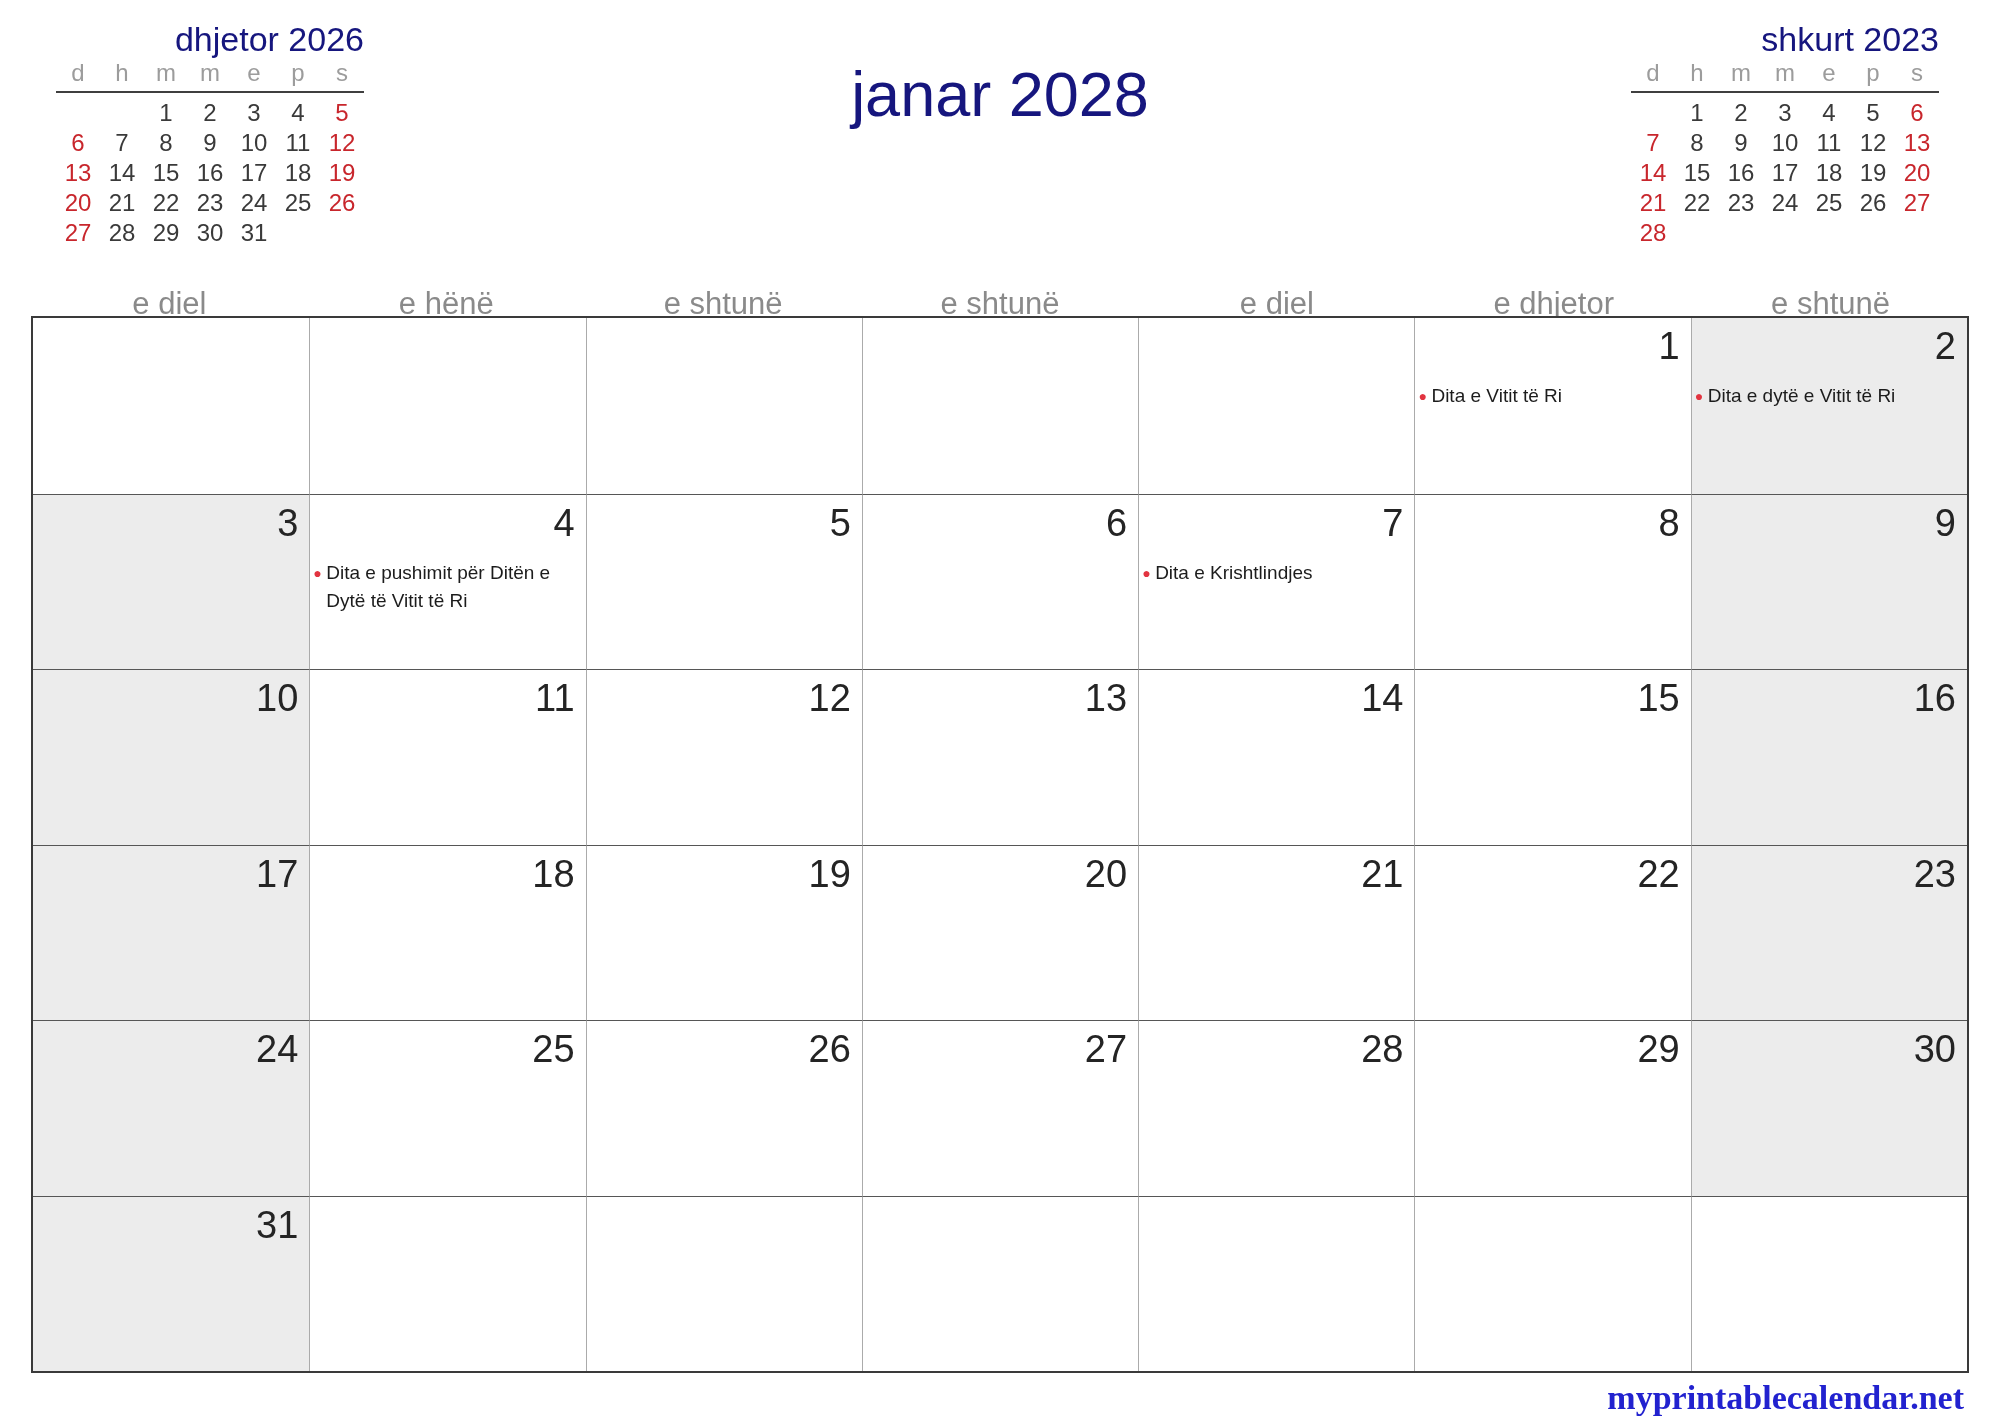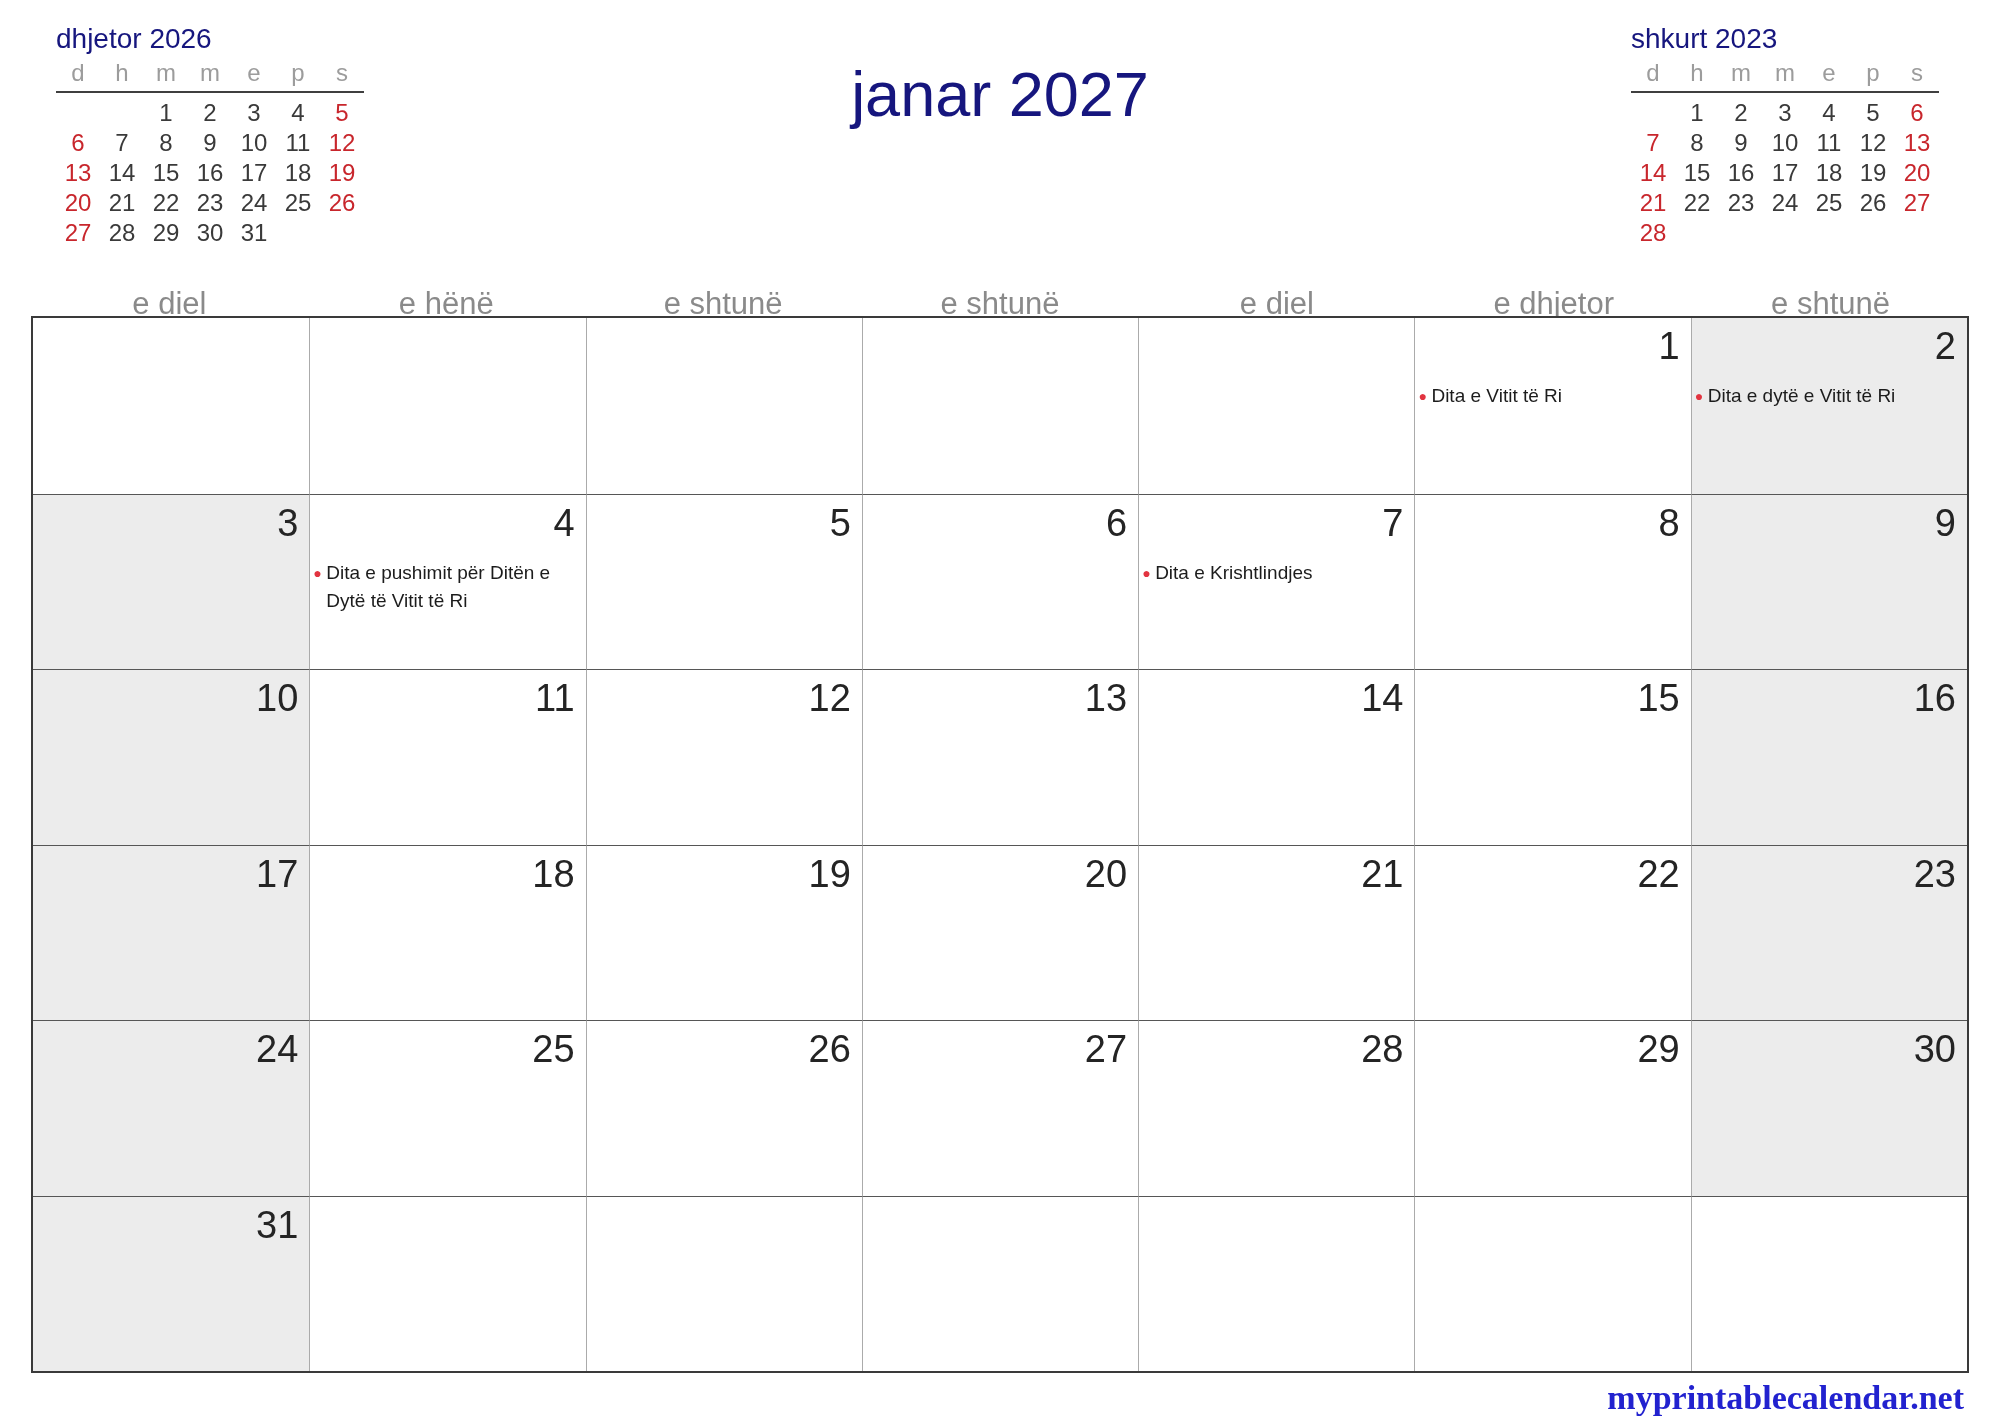--- a/index.html
+++ b/index.html
@@ -16,21 +16,21 @@
   body{
     width:2000px;height:1420px;position:relative;background:#ffffff;
     font-family:"Liberation Sans", sans-serif;overflow:hidden;
   }
 
   
   .mini-cal{position:absolute;top:22px;width:308px;}
   #mini-0{left:56px;}
   #mini-1{left:1631px;}
   .mini-title{
-    text-align:left;font-size:28px;line-height:34px;color:var(--navy);
+    text-align:right;font-size:34px;line-height:34px;color:var(--navy);
     margin:0 0 2px 0;font-weight:400;
   }
   .mini-head{
     display:grid;grid-template-columns:repeat(7,44px);
     padding-bottom:3px;border-bottom:2px solid #3f3f3f;
   }
   .mini-letter{text-align:center;font-size:24px;line-height:30px;color:#9c9c9c;}
   .mini-body{display:grid;grid-template-columns:repeat(7,44px);grid-auto-rows:30px;padding-top:5px;}
   .mini-num{text-align:center;font-size:24px;line-height:30px;color:#3a3a3a;}
   .mini-num.red{color:var(--red);}
@@ -126,21 +126,21 @@
       <span class="mini-num red">27</span>
       <span class="mini-num">28</span>
       <span class="mini-num">29</span>
       <span class="mini-num">30</span>
       <span class="mini-num">31</span>
       <span class="mini-num"></span>
       <span class="mini-num"></span>
     </div>
 </div>
 
-<h1 class="page-title">janar 2027</h1>
+<h1 class="page-title">janar 2028</h1>
 
 <div class="mini-cal" id="mini-1">
   <div class="mini-title">shkurt 2023</div>
   <div class="mini-head">
       <span class="mini-letter">d</span>
       <span class="mini-letter">h</span>
       <span class="mini-letter">m</span>
       <span class="mini-letter">m</span>
       <span class="mini-letter">e</span>
       <span class="mini-letter">p</span>

